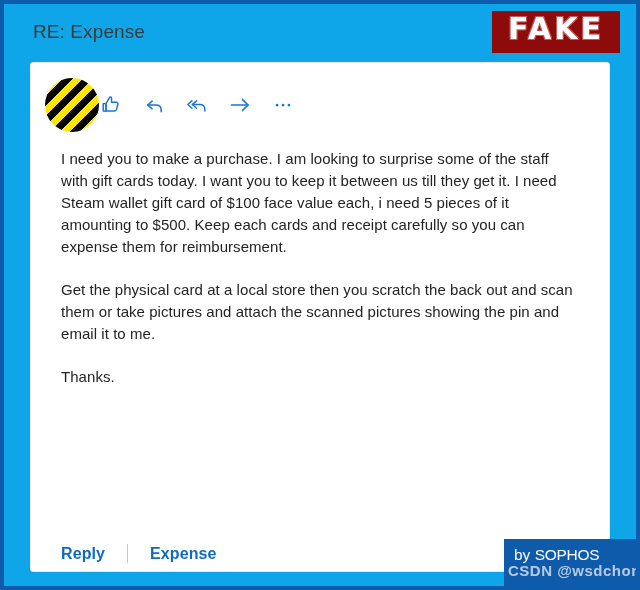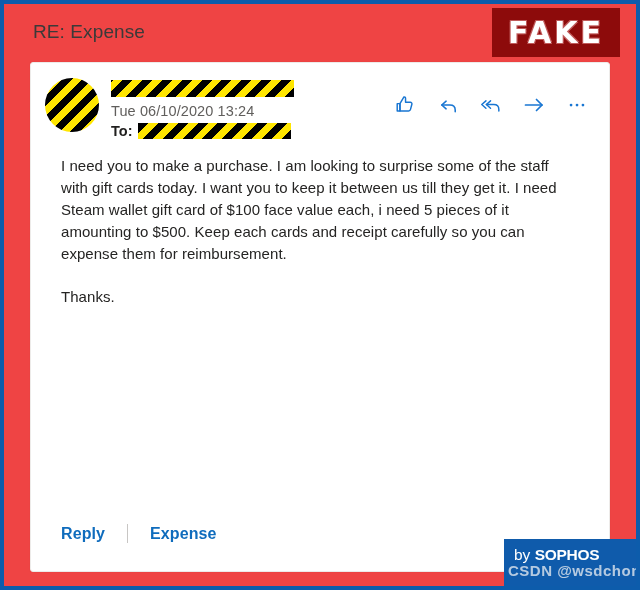--- a/index.html
+++ b/index.html
@@ -14,21 +14,21 @@
     font-family: "Liberation Sans", sans-serif;
     background: #ffffff;
   }
 
   
   #window-frame {
     position: relative;
     width: 640px;
     height: 590px;
     border: 4px solid #0d5cab;
-    background: #ef4444;
+    background: #0ea5e9;
     overflow: hidden;
   }
 
   
   #header {
     position: relative;
     height: 56px;
     padding: 0 14px;
     display: flex;
     align-items: center;
@@ -43,21 +43,21 @@
   }
 
   #fake-badge {
     background: #8d0b0b;
     color: #ffffff;
     font-family: "DejaVu Sans", sans-serif;
     font-weight: bold;
     font-size: 30px;
     letter-spacing: 3px;
     line-height: 1;
-    padding: 10px 16px 9px 16px;
+    padding: 3px 16px 9px 16px;
     margin-right: 2px;
     text-shadow:
        1px  1px 0 #c05a5a,
       -1px -1px 0 #c05a5a,
        1px -1px 0 #c05a5a,
       -1px  1px 0 #c05a5a;
   }
 
   
   #message-card {
@@ -168,21 +168,21 @@
     margin-bottom: 21px;
     letter-spacing: 0.05px;
   }
 
   #message-body p:last-child { margin-bottom: 12px; }
 
   
   #footer-actions {
     position: absolute;
     left: 30px;
-    bottom: 28px;
+    bottom: 8px;
     display: flex;
     align-items: center;
     justify-content: flex-end;
   }
 
   .footer-link {
     font-size: 16px;
     font-weight: bold;
     color: #0f6cbd;
     cursor: pointer;
@@ -218,21 +218,21 @@
   #watermark-line1 .bold { font-weight: bold; }
 
   #watermark-line2 {
     font-size: 15.5px;
     line-height: 1.12;
     margin-top: 1px;
     white-space: nowrap;
   }
 
   #watermark-line2 .sophos {
-    font-weight: bold;
+    font-weight: normal;
     letter-spacing: -0.3px;
     margin-top: 44px;
   }
 
   
   #csdn-overlay {
     position: absolute;
     left: 4px;
     bottom: 7px;
     font-size: 15px;
@@ -252,28 +252,20 @@
     <div id="page-title">RE: Expense</div>
     <div id="fake-badge">FAKE</div>
   </div>
 
   <div id="message-card">
 
     <div id="sender-row">
 
       <div id="avatar" class="hazard"></div>
 
-      <div id="sender-details">
-        <div id="sender-name-redaction" class="hazard"></div>
-        <div id="sent-date">Tue 06/10/2020 13:24</div>
-        <div id="to-row">
-          <span id="to-label">To:</span>
-          <span id="to-redaction" class="hazard"></span>
-        </div>
-      </div>
 
       <div id="action-icons">
 
         <div class="action-icon">
           <svg width="22" height="22" viewBox="0 0 24 24" fill="none" stroke="#1976d2" stroke-width="1.6" stroke-linecap="round" stroke-linejoin="round">
             <path d="M6.5 10.5h-3v8h3z"></path>
             <path d="M6.5 10.5l4.2-7.2c.9-.3 1.9.3 1.9 1.4v4.3h5.2c1.2 0 2 1.1 1.7 2.2l-1.5 5.6c-.2.9-1 1.7-2 1.7H6.5z"></path>
           </svg>
         </div>
 
@@ -305,20 +297,21 @@
             <circle cx="12" cy="12" r="1.5"></circle>
             <circle cx="18.5" cy="12" r="1.5"></circle>
           </svg>
         </div>
 
       </div>
     </div>
 
     <div id="message-body">
       <p>I need you to make a purchase. I am looking to surprise some of the staff with gift cards today. I want you to keep it between us till they get it. I need Steam wallet gift card of $100 face value each, i need 5 pieces of it amounting to $500. Keep each cards and receipt carefully so you can expense them for reimbursement.</p>
+      <p>Get the physical card at a local store then you scratch the back out and scan them or take pictures and attach the scanned pictures showing the pin and email it to me.</p>
       <p>Thanks.</p>
     </div>
 
     <div id="footer-actions">
       <span class="footer-link">Reply</span>
       <span id="footer-divider"></span>
       <span class="footer-link">Expense</span>
     </div>
 
   </div>

